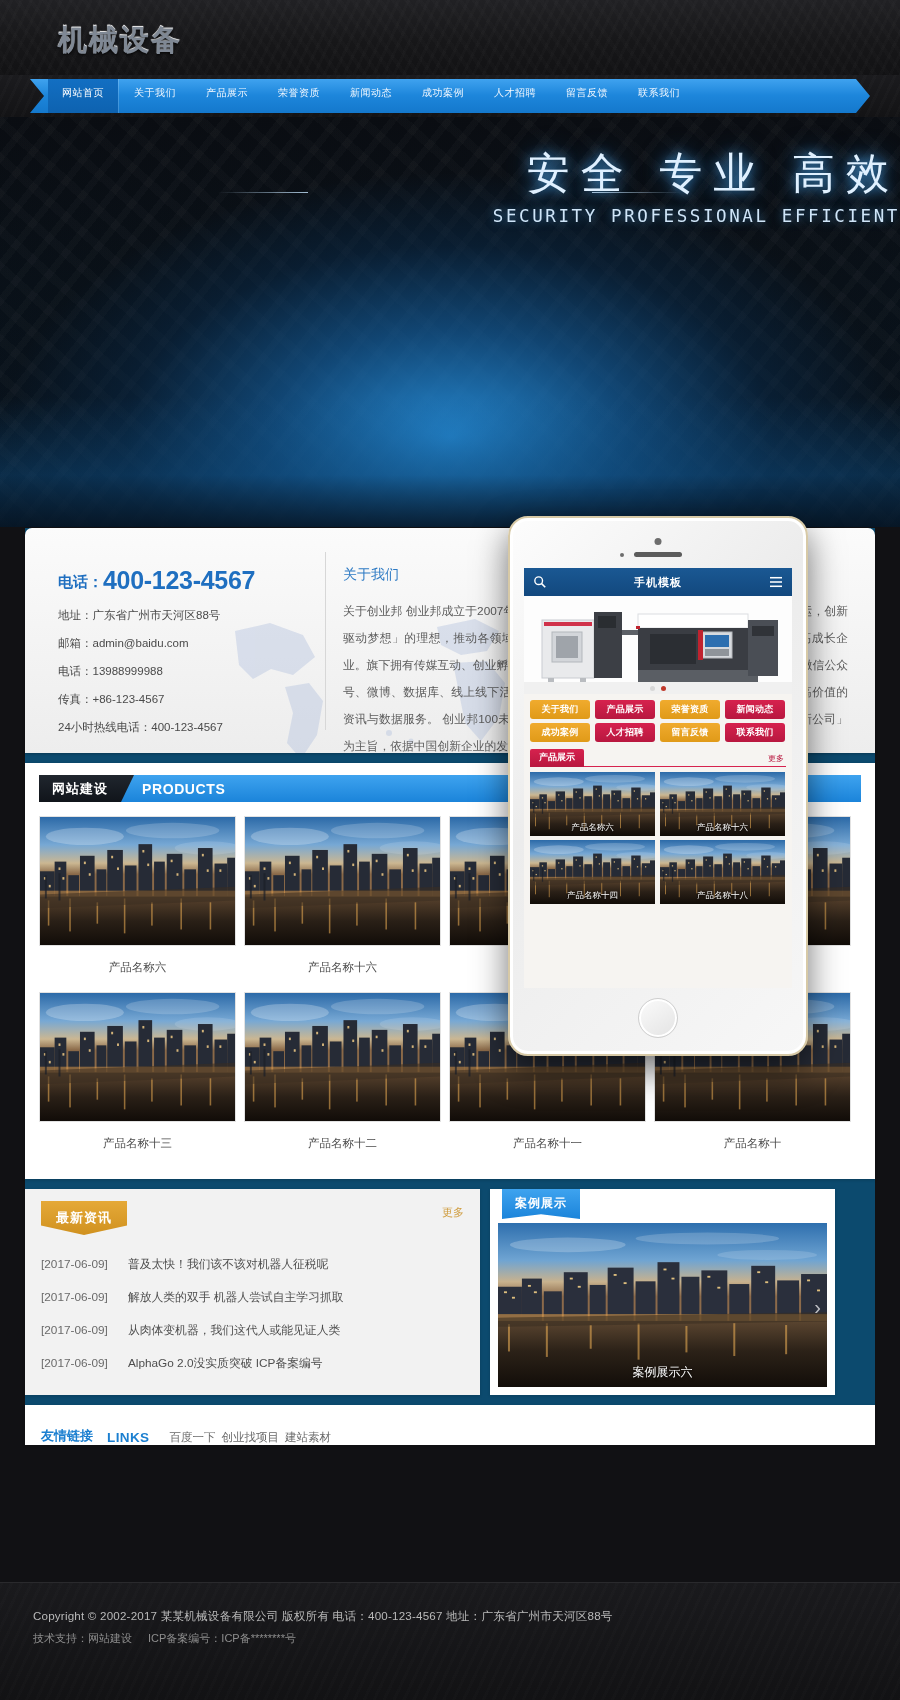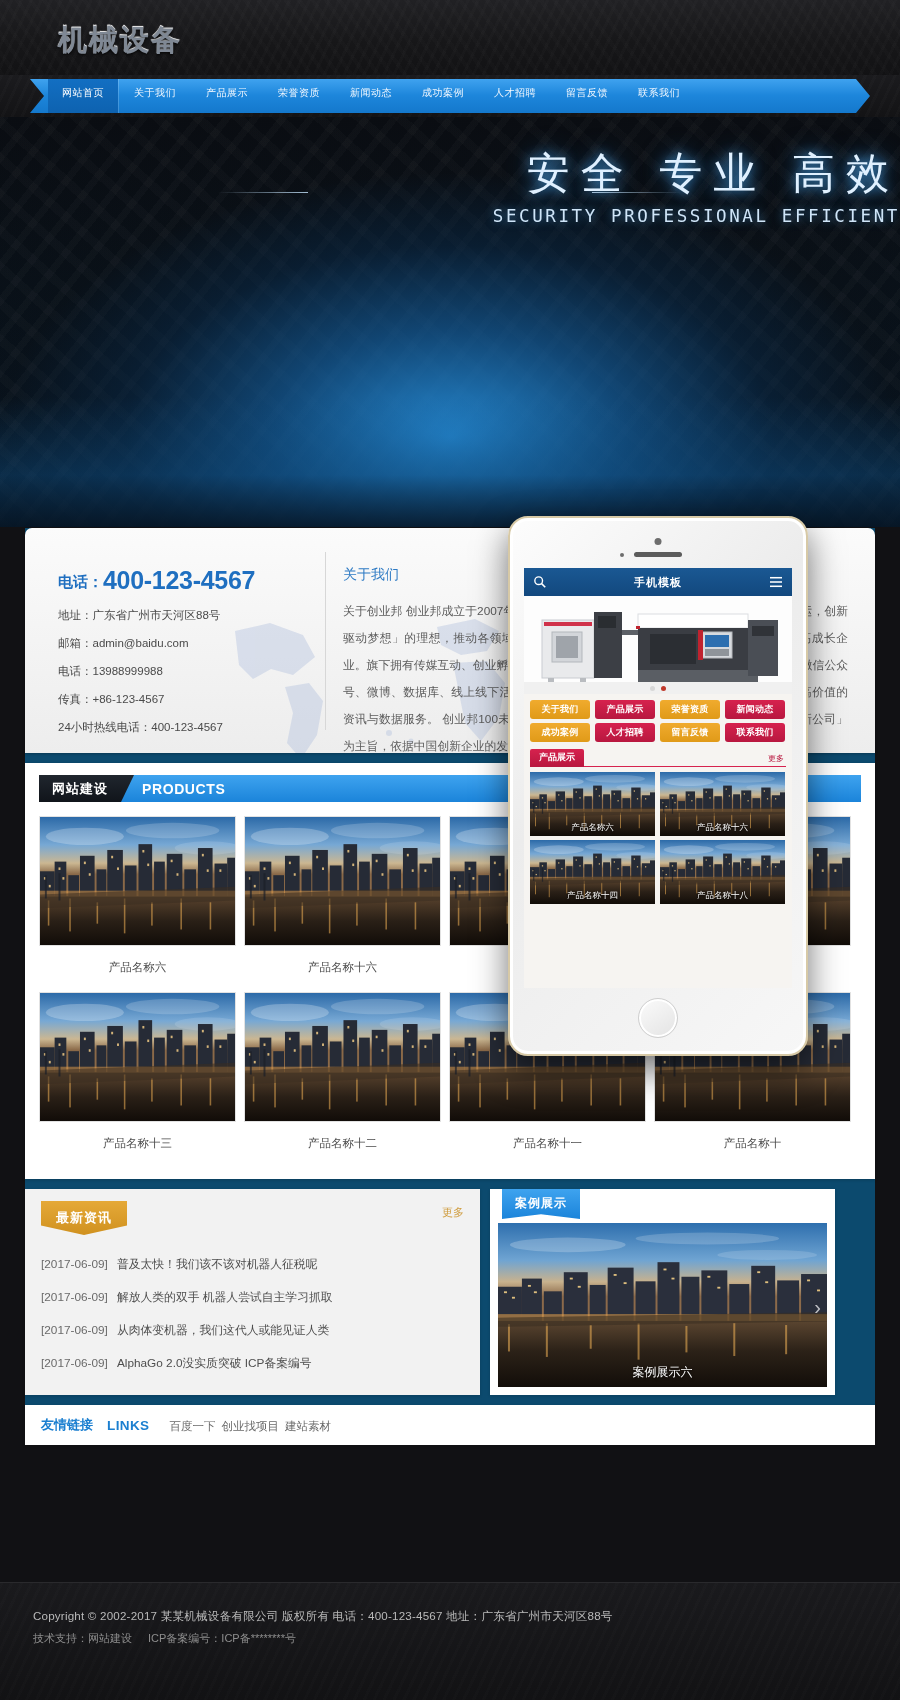--- a/index.html
+++ b/index.html
@@ -241,21 +241,21 @@
   }
   .news-top .d {
     margin-top: 11px; font-size: 11.5px; color:#9b9b9b; line-height: 26px;
   }
   .news-list { margin-top: 14px; }
   .news-list li {
     list-style: none; font-size: 11.8px; color:#4e4e4e; padding: 8px 0 9px 0;
     white-space: nowrap;
   }
   .news-list li .dt { color:#6a6a6a; font-family:"Liberation Sans", sans-serif; }
-  .news-list li .tx { margin-left: 9px; }
+  .news-list li .tx { margin-left: 20px; }
 
   .case {
     width: 345px; background:#fff; position: relative;
     box-shadow: 0 1px 3px rgba(0,0,0,.15);
   }
   .case .tag {
     position:absolute; left: 12px; top: -0px; z-index:3;
     background: linear-gradient(180deg,#3ea3ef 0%, #1b84da 100%);
     color:#fff; font-size: 12px; font-weight:bold; letter-spacing:1px;
     padding: 6px 13px 7px 13px;
@@ -271,21 +271,21 @@
     text-shadow: 0 1px 3px rgba(0,0,0,.8);
   }
   .case .arrow {
     position:absolute; right: 14px; top: 52%; color: rgba(255,255,255,.7);
     font-size: 20px;
   }
 
   
   .links {
     margin-top: 10px; background:#fff; height: 40px;
-    display:flex; align-items:center; padding-left: 16px; gap: 14px;
+    display:flex; align-items:flex-end; padding-left: 16px; gap: 14px;
     box-shadow: 0 1px 3px rgba(0,0,0,.15);
   }
   .links .lcn { font-size: 13px; color:#1b7fd0; font-weight:bold; }
   .links .len { font-size: 13.5px; color:#1b7fd0; font-weight:bold; letter-spacing:.4px; }
   .links a { font-size: 11.5px; color:#6a6a6a; text-decoration:none; margin-left: 6px; }
 
   
   .phone {
     position: absolute;
     left: 508px;

